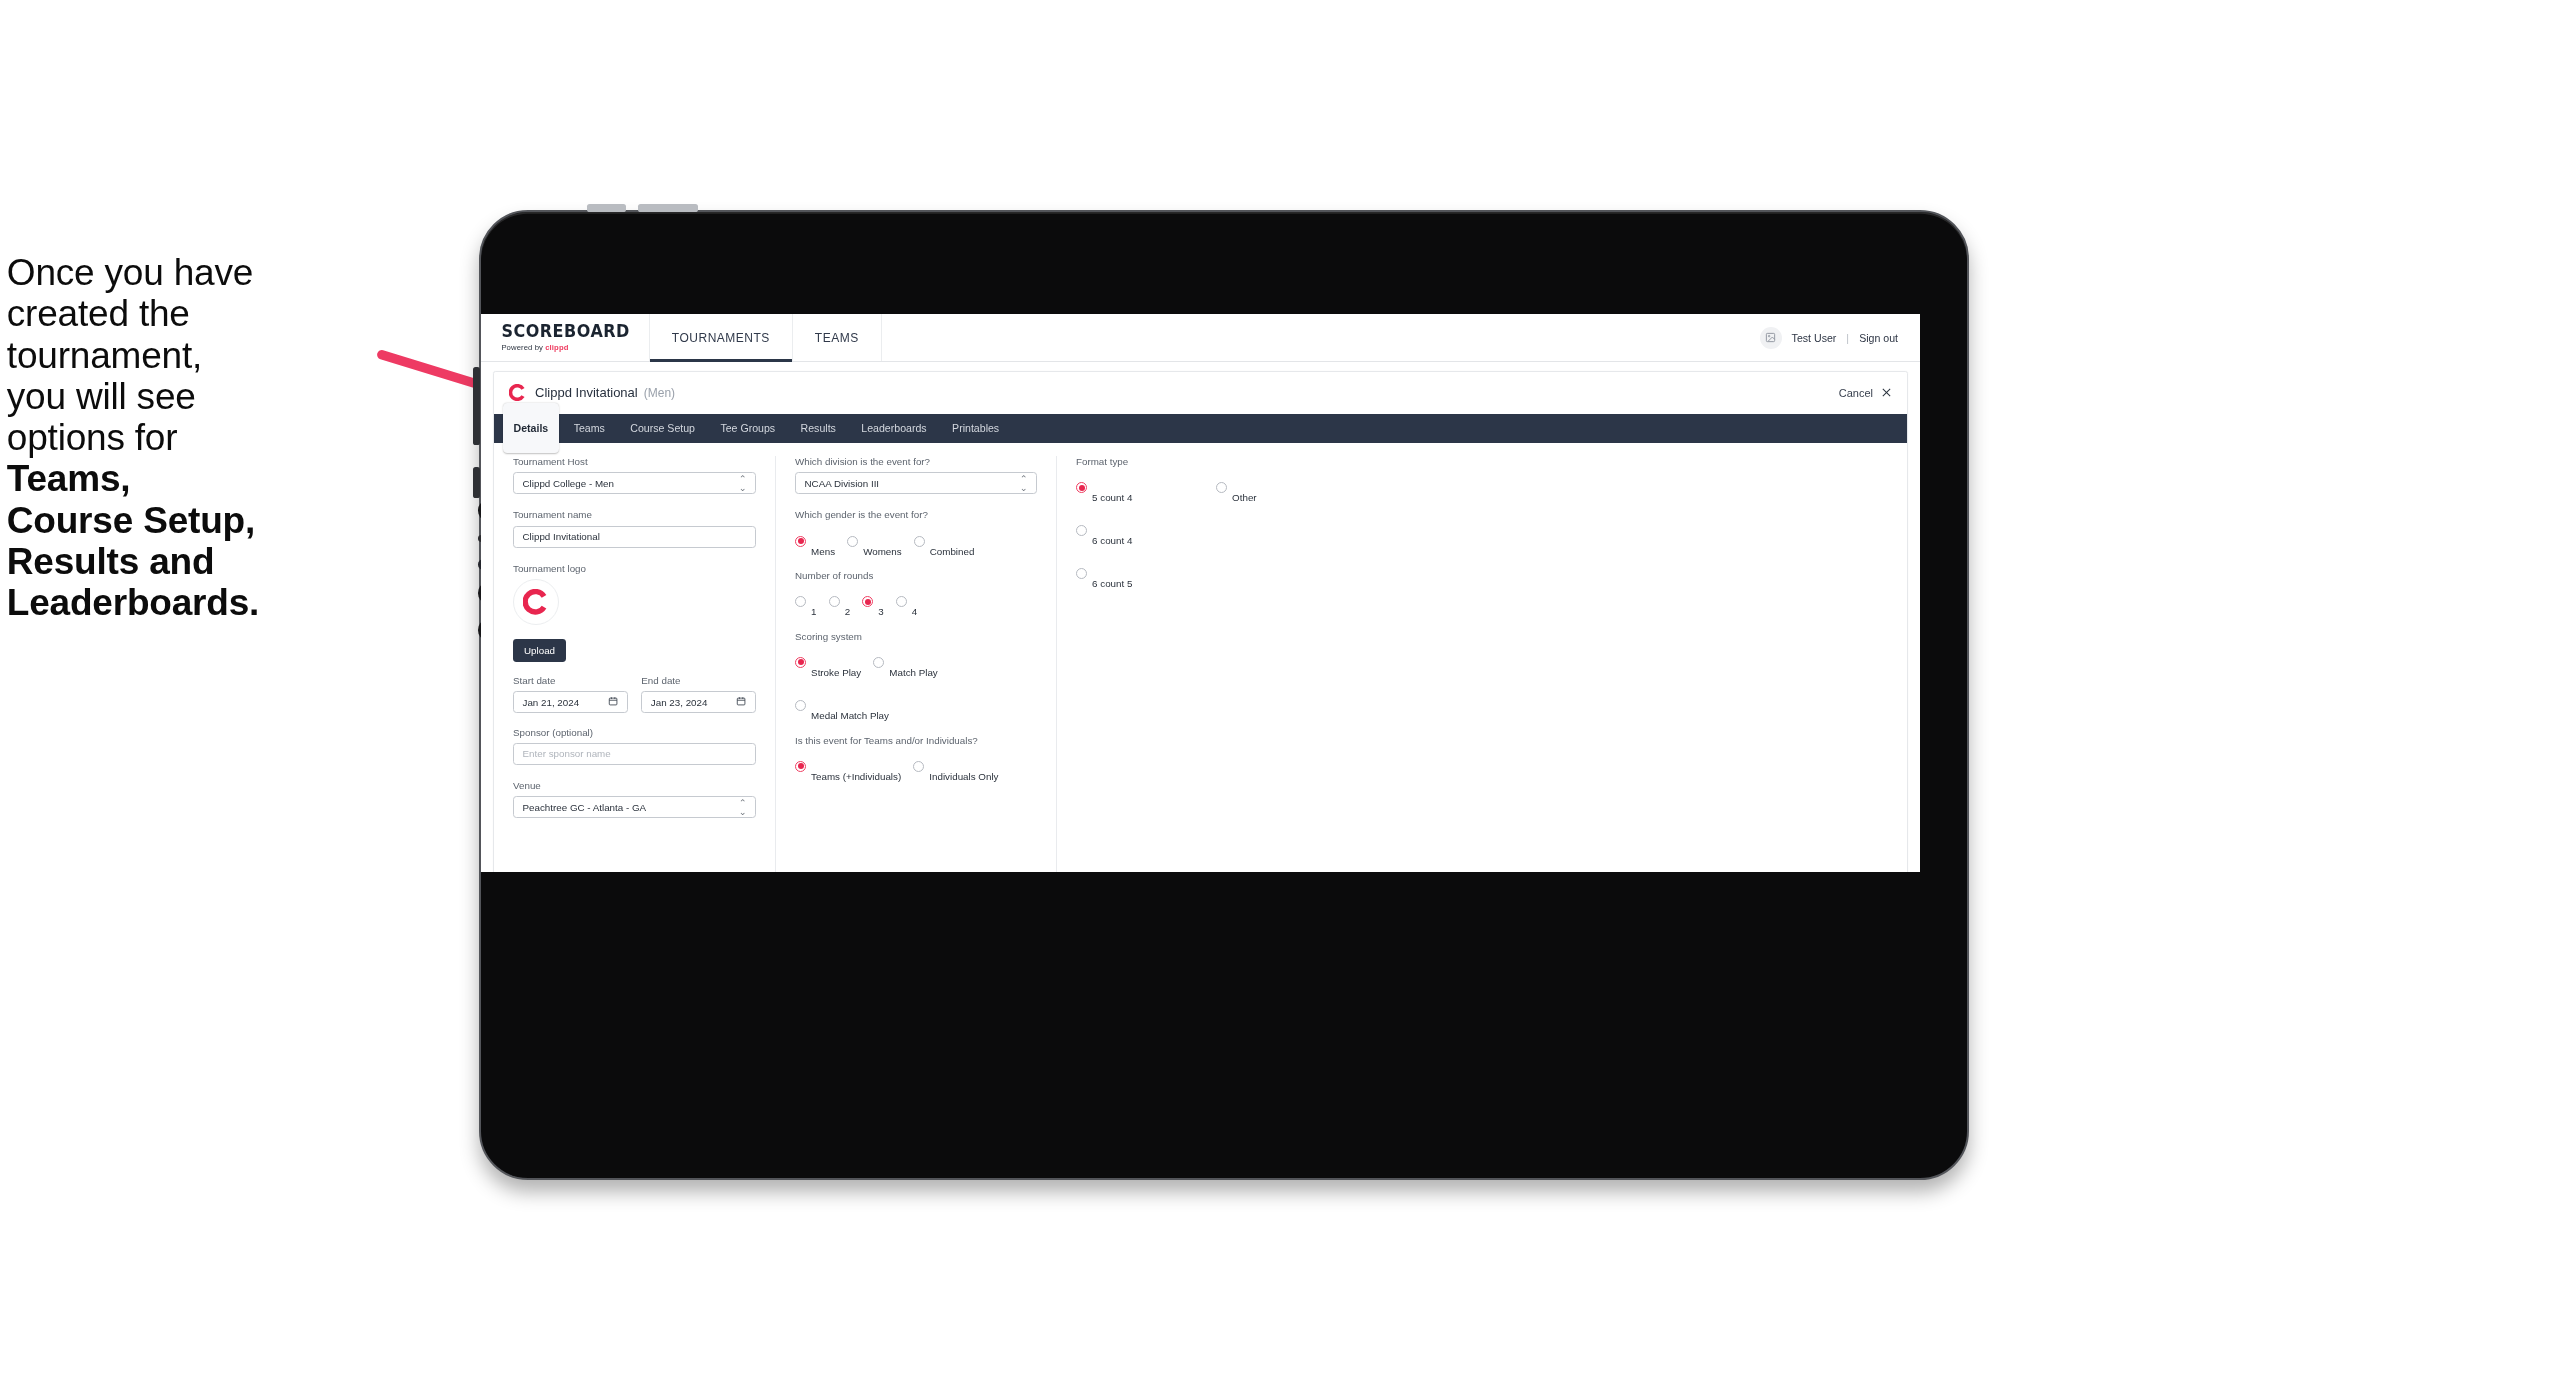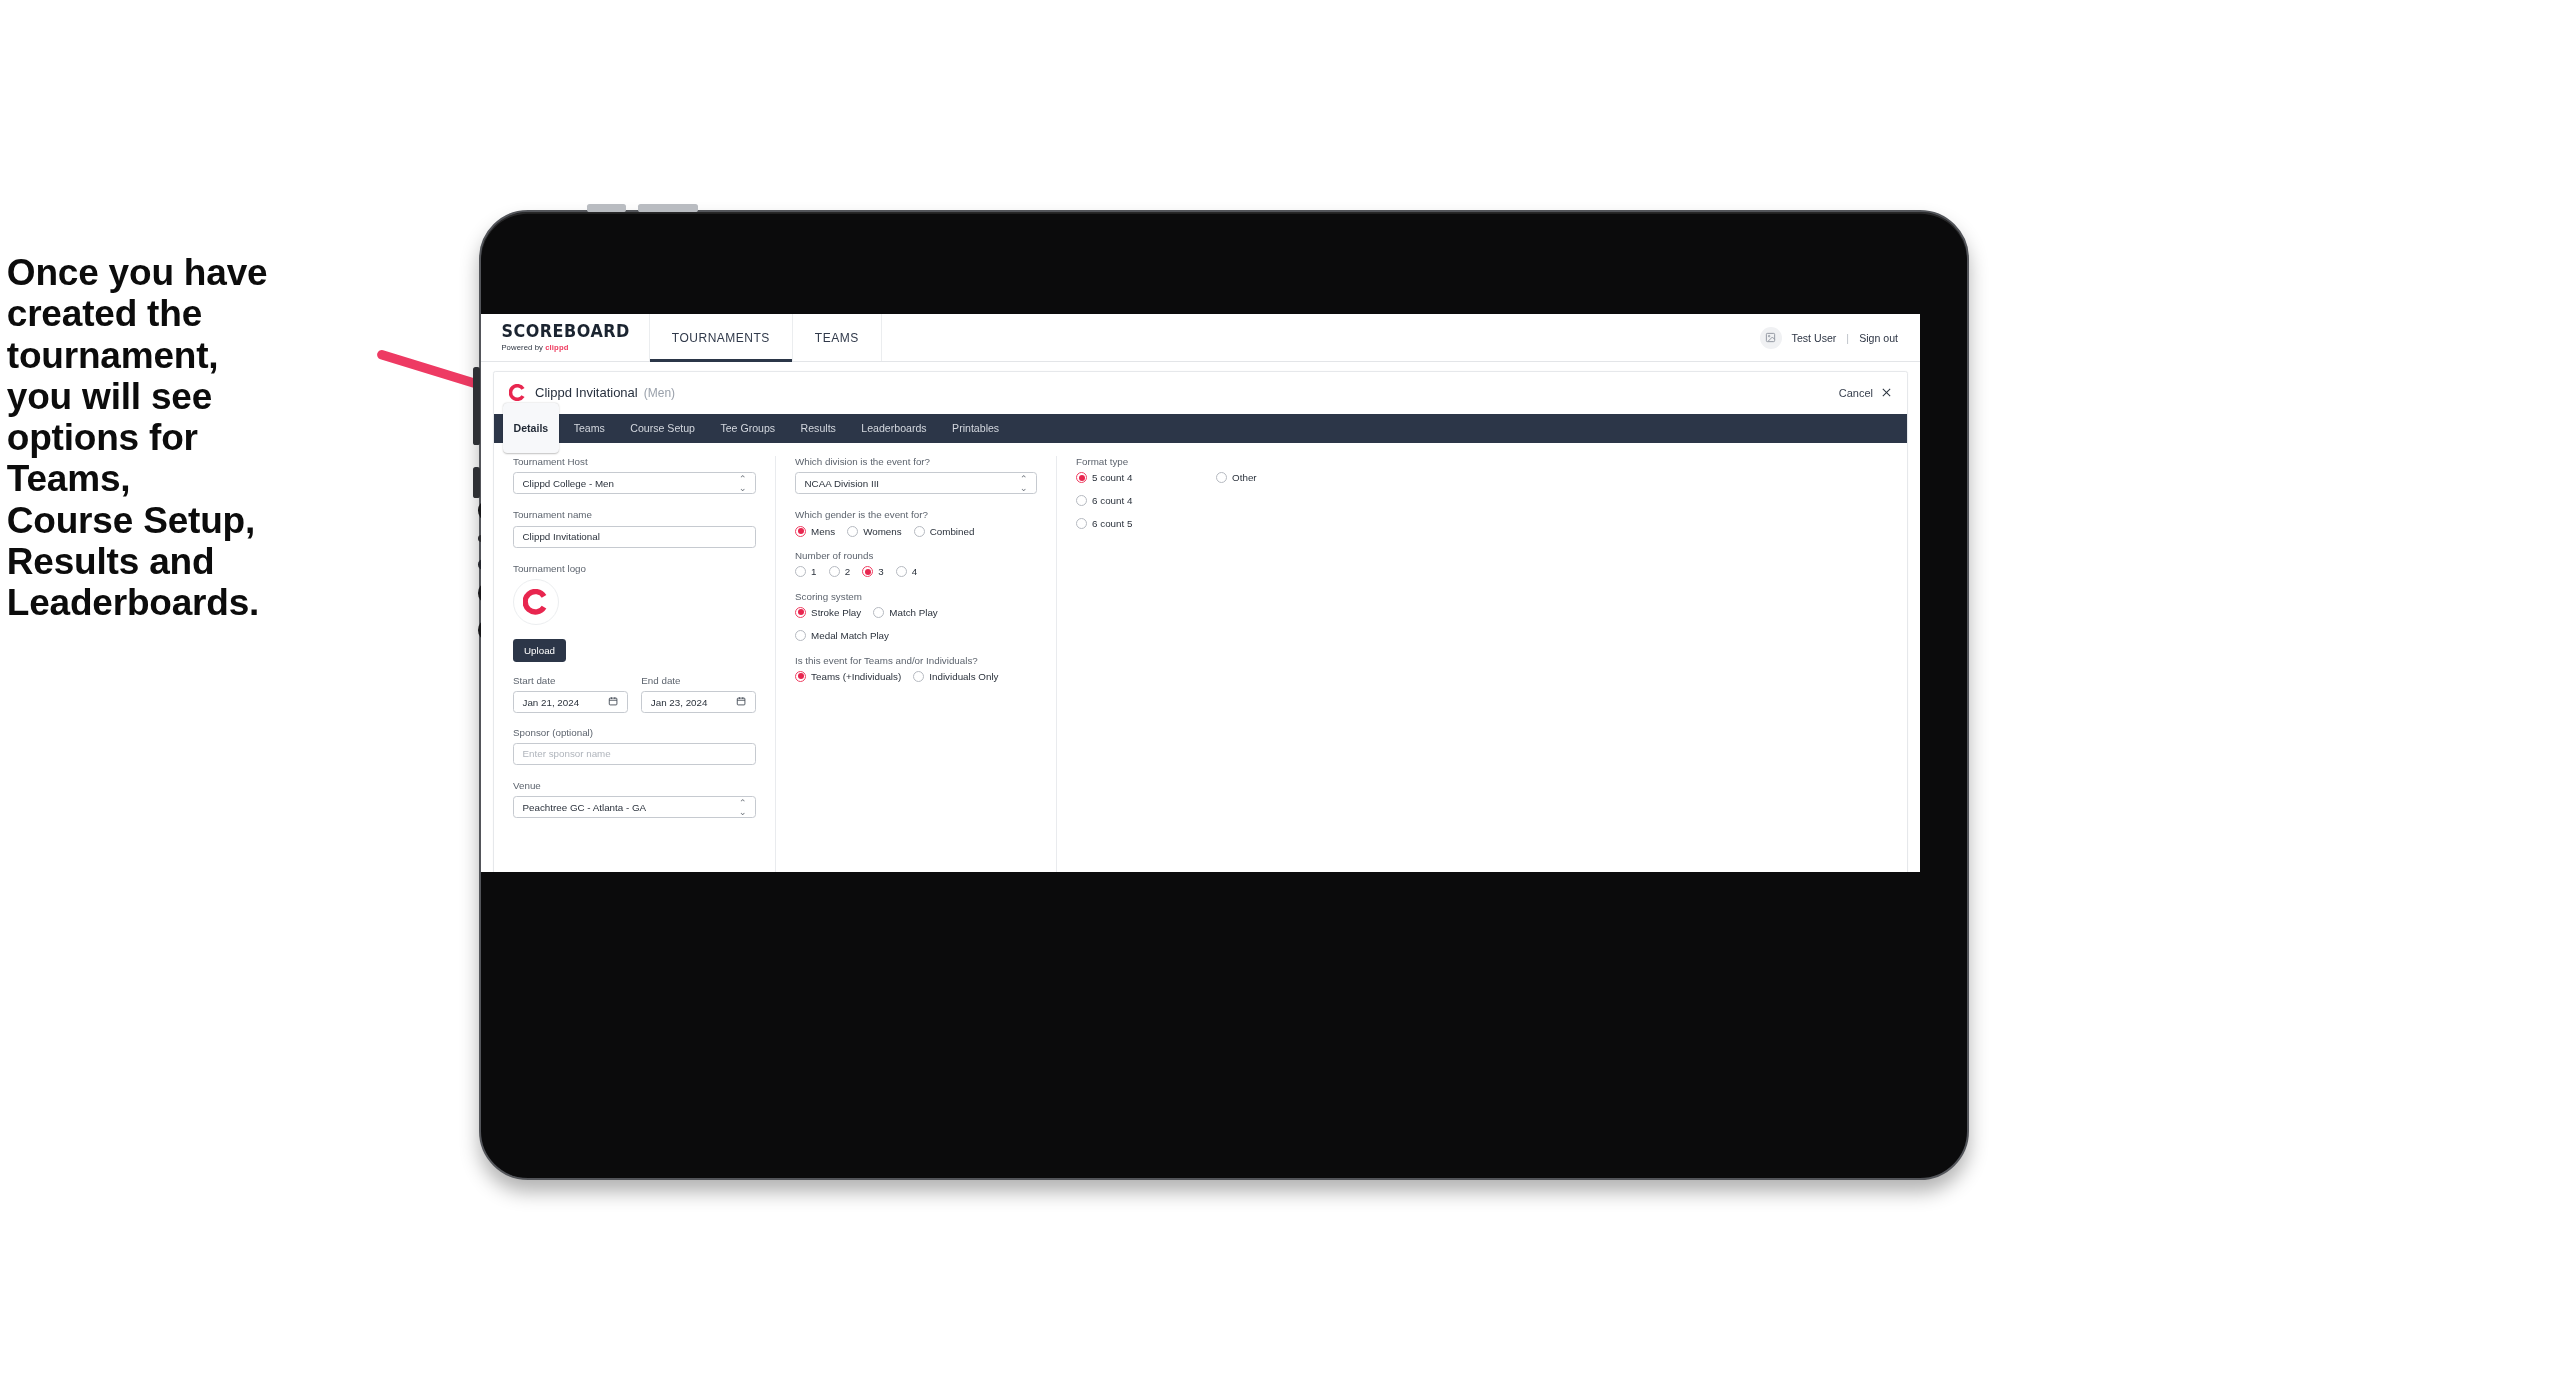--- a/index.html
+++ b/index.html
@@ -14,21 +14,21 @@
   
   .annotation {
     position: absolute;
     left: 6.8px; top: 252px;
     width: 426px;
     font-size: 37px;
     line-height: 1.115;
     color: #0c0c0c;
     letter-spacing: -0.2px;
   }
-  .annotation .ln { display:block; white-space: nowrap; font-weight: bold; }
+  .annotation .ln { display:block; white-space: nowrap; }
   .annotation b { font-weight: 700; }
 
   
   .arrow-svg { position:absolute; left:375px; top:336px; width:306px; height:136px; }
 
   
   .device {
     position: absolute;
     left: 479px; top: 210px;
     width: 1490px; height: 970px;
@@ -176,21 +176,21 @@
   
   .radio-row { display:flex; align-items:center; gap:12px; margin-bottom:13.6px; flex-wrap:wrap; }
   .radio-item { display:flex; align-items:center; gap:5.1px; cursor:pointer; }
   .rad {
     width:11px; height:11px; border-radius:50%;
     border:1.2px solid #b6bac1; background:#fff;
     display:flex; align-items:center; justify-content:center; flex:none;
   }
   .rad.on { border-color:#ef3e62; }
   .rad.on::after { content:""; width:6px; height:6px; border-radius:50%; background:#e8264f; }
-  .radio-item .txt { font-size:9.8px; color:#2b323c; }
+  .radio-item .txt { font-size:9.8px; color:#2b323c;margin-top:20px; }
 
   .fmt-grid { display:flex; }
   .fmt-col { width: 140px; }
   .fmt-col .radio-item { margin-bottom:12px; }
 
   
   .card-foot {
     height: 49px; border-top:0.9px solid #ebedf0;
     display:flex; align-items:center; justify-content:flex-end;
     gap: 0; padding-right: 19px;

